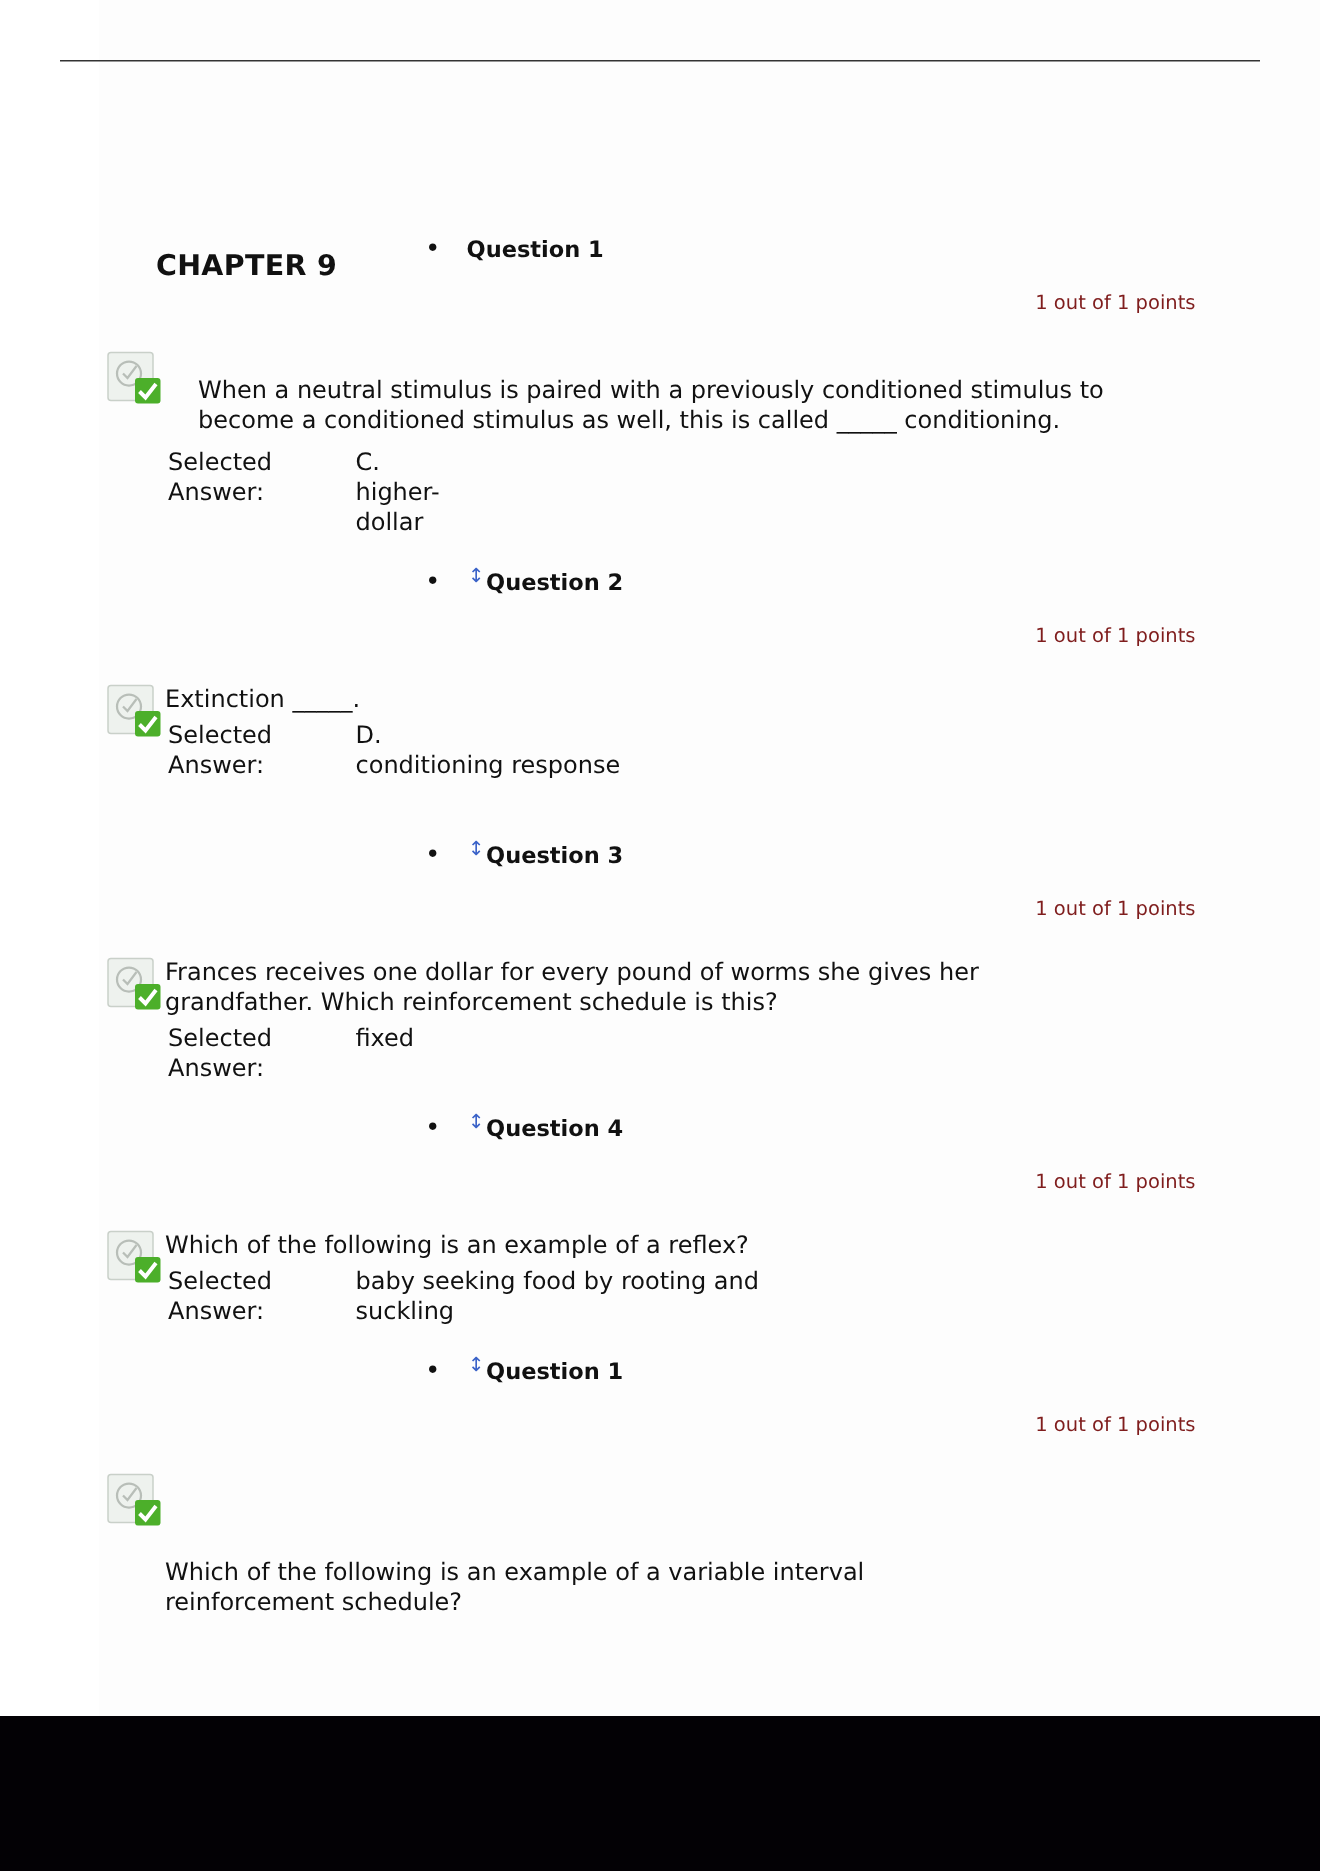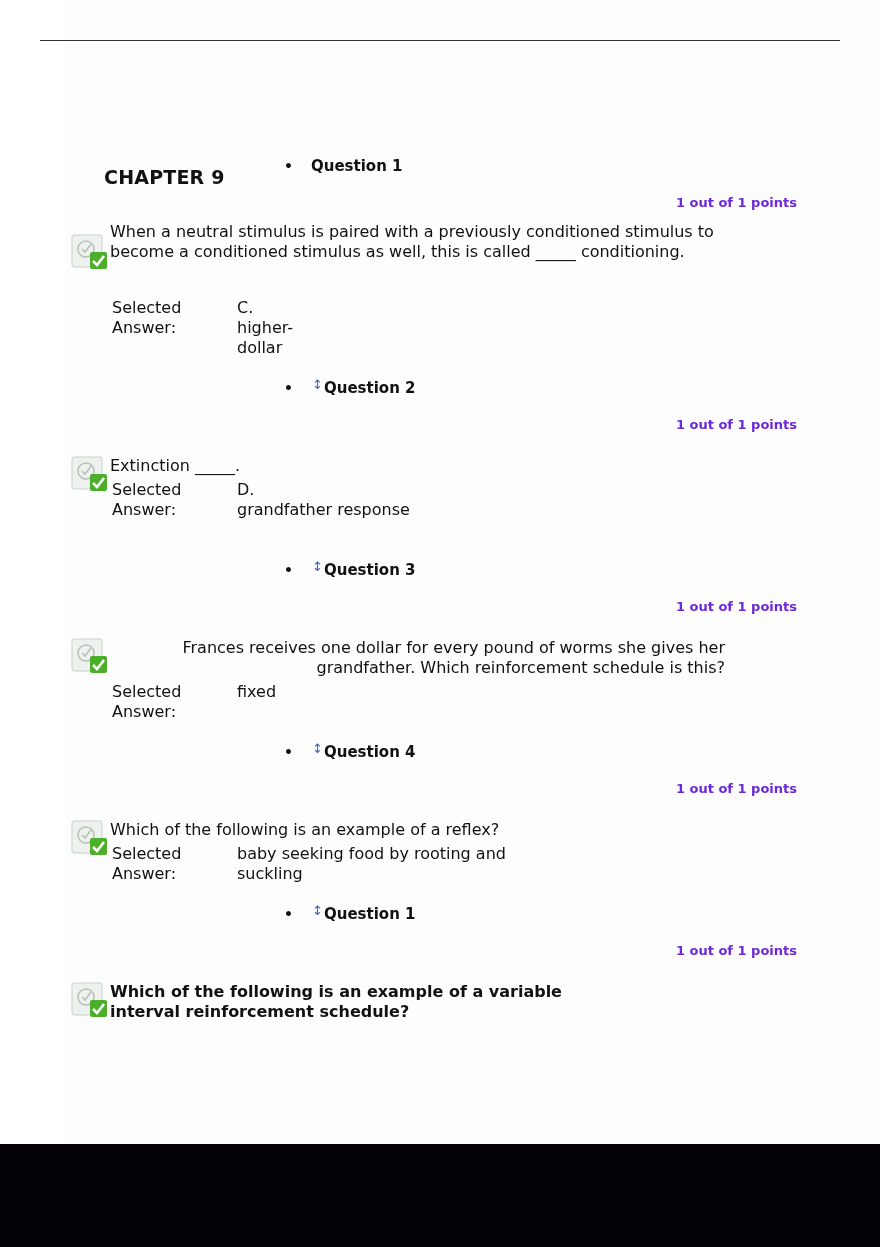--- a/index.html
+++ b/index.html
@@ -10,21 +10,21 @@
       color: #111;
     }
     .page { position: absolute; left: 0; top: 0; width: 880px; height: 1144px; background: #fdfdfd; }
     .page-left { position: absolute; left: 0; top: 0; width: 66px; height: 1144px; background: #ffffff; }
     .top-rule { position: absolute; left: 40px; top: 40px; width: 800px; height: 0; border-top: 1.5px solid #333; }
     .black-bar { position: absolute; left: 0; top: 1144px; width: 880px; height: 103px; background: #030105; }
     .chapter { position: absolute; left: 104px; top: 121px; font-size: 19px; font-weight: bold; letter-spacing: 0.2px; margin-top: 45px; }
     .q-head { position: absolute; left: 284px; font-size: 15px; font-weight: bold; display: flex; align-items: center; }
     .q-head .bullet { width: 27px; font-size: 14px; }
     .q-head .drag { color: #3a62c8; font-size: 13px; font-weight: normal; width: 12px; margin-left: 1px; position: relative; top: -4px; }
-    .points { position: absolute; right: 83px; font-size: 13px; color: #6d28d9; font-weight: bold; }
+    .points { position: absolute; right: 83px; font-size: 13px; color: #7f1d1d; }
     .qicon { position: absolute; left: 71px; width: 38px; height: 38px; }
     .qtext { position: absolute; left: 110px; width: 615px; font-size: 16px; line-height: 20px; }
     .answer { position: absolute; left: 112px; font-size: 16px; line-height: 20px; display: flex; justify-content: space-between; }
     .answer .lbl { width: 125px; }
     .answer .val { width: 300px; }
   </style>
 </head>
 <body>
 
 <div class="page"></div>
@@ -38,21 +38,21 @@
   <span>Question 1</span>
 </div>
 <div class="points" style="top:195px;">1 out of 1 points</div>
 <svg class="qicon" style="top:234px;" viewBox="0 0 38 38">
   <rect x="1" y="1" width="30" height="32" rx="2" fill="#eef2ee" stroke="#c9d0c9"></rect>
   <circle cx="15" cy="15" r="8" fill="none" stroke="#b8beb8" stroke-width="1.5"></circle>
   <path d="M11 15 l3 3 l6 -8" fill="none" stroke="#b8beb8" stroke-width="1.5"></path>
   <rect x="19" y="18" width="17" height="17" rx="2" fill="#4caf2a"></rect>
   <path d="M22 27 l4 4 l7 -9" fill="none" stroke="#fff" stroke-width="2.6"></path>
 </svg>
-<div class="qtext" style="top:222px;">When a neutral stimulus is paired with a previously conditioned stimulus to become a conditioned stimulus as well, this is called _____ conditioning.</div>
+<div class="qtext" style="top:250px;margin-left:22px;">When a neutral stimulus is paired with a previously conditioned stimulus to become a conditioned stimulus as well, this is called _____ conditioning.</div>
 <div class="answer" style="top:298px;">
   <div class="lbl">
     <div>Selected</div>
     <div>Answer:</div>
   </div>
   <div class="val">
     <div>C.</div>
     <div>higher-</div>
     <div>dollar</div>
   </div>
@@ -72,38 +72,38 @@
   <path d="M22 27 l4 4 l7 -9" fill="none" stroke="#fff" stroke-width="2.6"></path>
 </svg>
 <div class="qtext" style="top:456px;">Extinction _____.</div>
 <div class="answer" style="top:480px;">
   <div class="lbl">
     <div>Selected</div>
     <div>Answer:</div>
   </div>
   <div class="val">
     <div>D.</div>
-    <div>grandfather response</div>
+    <div>conditioning response</div>
   </div>
 </div>
 
 <div class="q-head" style="top:561px;">
   <span class="bullet">•</span>
   <span class="drag">↕</span>
   <span>Question 3</span>
 </div>
 <div class="points" style="top:599px;">1 out of 1 points</div>
 <svg class="qicon" style="top:638px;" viewBox="0 0 38 38">
   <rect x="1" y="1" width="30" height="32" rx="2" fill="#eef2ee" stroke="#c9d0c9"></rect>
   <circle cx="15" cy="15" r="8" fill="none" stroke="#b8beb8" stroke-width="1.5"></circle>
   <path d="M11 15 l3 3 l6 -8" fill="none" stroke="#b8beb8" stroke-width="1.5"></path>
   <rect x="19" y="18" width="17" height="17" rx="2" fill="#4caf2a"></rect>
   <path d="M22 27 l4 4 l7 -9" fill="none" stroke="#fff" stroke-width="2.6"></path>
 </svg>
-<div class="qtext" style="top:638px;text-align:right;">Frances receives one dollar for every pound of worms she gives her grandfather. Which reinforcement schedule is this?</div>
+<div class="qtext" style="top:638px;">Frances receives one dollar for every pound of worms she gives her grandfather. Which reinforcement schedule is this?</div>
 <div class="answer" style="top:682px;">
   <div class="lbl">
     <div>Selected</div>
     <div>Answer:</div>
   </div>
   <div class="val">
     <div>fixed</div>
   </div>
 </div>
 
@@ -138,15 +138,15 @@
   <span>Question 1</span>
 </div>
 <div class="points" style="top:943px;">1 out of 1 points</div>
 <svg class="qicon" style="top:982px;" viewBox="0 0 38 38">
   <rect x="1" y="1" width="30" height="32" rx="2" fill="#eef2ee" stroke="#c9d0c9"></rect>
   <circle cx="15" cy="15" r="8" fill="none" stroke="#b8beb8" stroke-width="1.5"></circle>
   <path d="M11 15 l3 3 l6 -8" fill="none" stroke="#b8beb8" stroke-width="1.5"></path>
   <rect x="19" y="18" width="17" height="17" rx="2" fill="#4caf2a"></rect>
   <path d="M22 27 l4 4 l7 -9" fill="none" stroke="#fff" stroke-width="2.6"></path>
 </svg>
-<div class="qtext" style="top:982px; width:520px;font-weight:bold;">Which of the following is an example of a variable interval reinforcement schedule?</div>
+<div class="qtext" style="top:1038px; width:520px;">Which of the following is an example of a variable interval reinforcement schedule?</div>
 
 <div class="black-bar"></div>
 
 </body></html>

